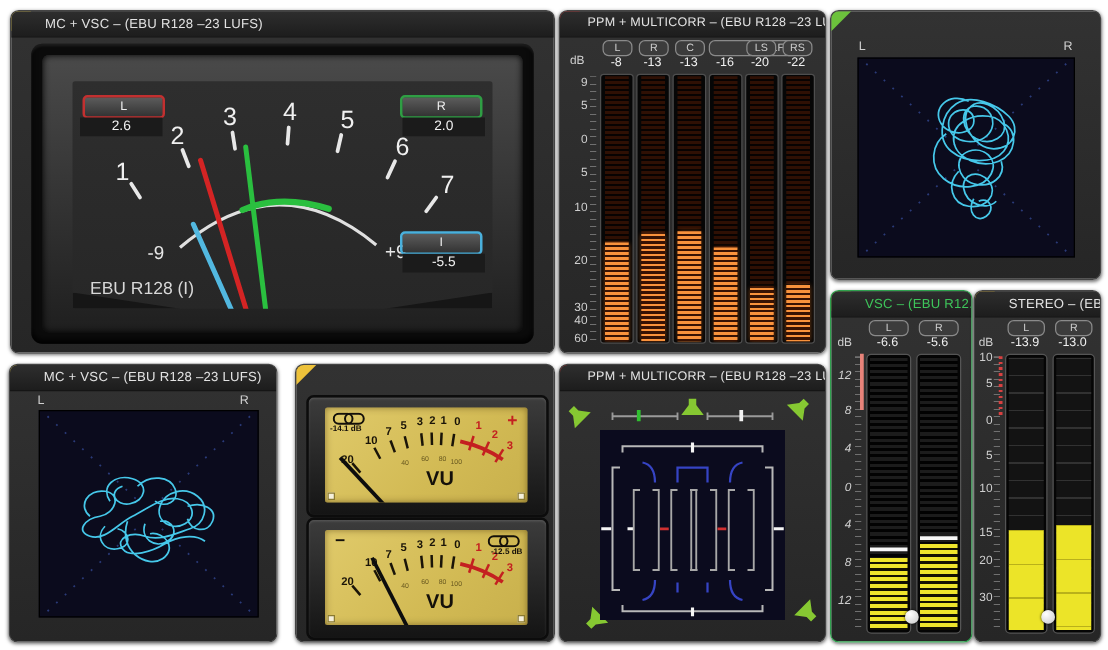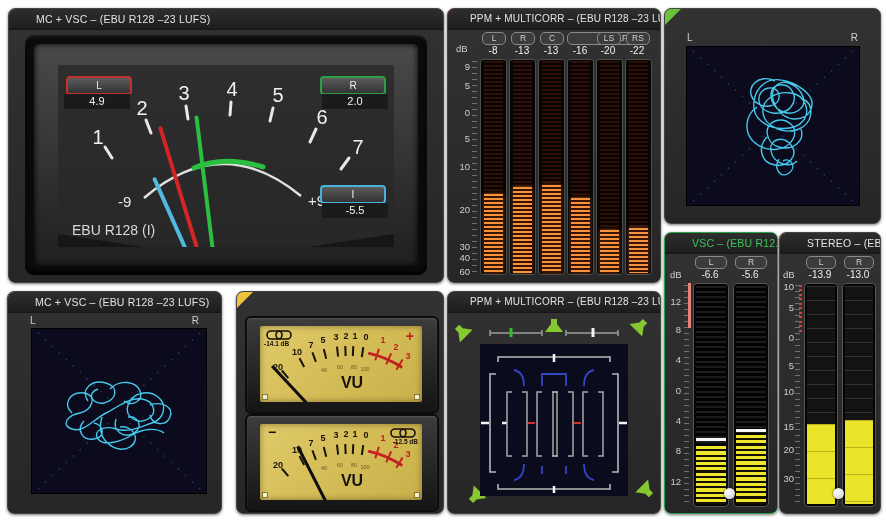--- a/index.html
+++ b/index.html
@@ -122,21 +122,21 @@
         
         <div style="position:absolute;left:165px;top:0;width:0;height:0;">
           <div class="needle" style="left: -1.7px; top: 52px; height: 216px; background: rgb(212, 36, 36); transform: rotate(-17deg);"></div>
           <div class="needle" style="left: -1.7px; top: 49px; height: 219px; background: rgb(42, 191, 63); transform: rotate(-7deg);"></div>
           <div class="needle" style="left: -1.7px; top: 98px; height: 170px; background: rgb(82, 184, 224); transform: rotate(-24deg);"></div>
         </div>
         <div class="notch" style="left:0;clip-path:polygon(0 0,100% 100%,0 100%);"></div>
         <div class="notch" style="right:0;clip-path:polygon(100% 0,100% 100%,0 100%);"></div>
         
         <div class="vpill red" style="left:8px;top:11px;">L</div>
-        <div class="vval" style="left:6px;top:29px;">4.9</div>
+        <div class="vval" style="left:6px;top:29px;">2.6</div>
         <div class="vpill grn" style="right:8px;top:11px;">R</div>
         <div class="vval" style="right:6px;top:29px;">2.0</div>
         <div class="vpill blu" style="right:8px;top:120px;">I</div>
         <div class="vval" style="right:6px;top:138px;">-5.5</div>
       </div>
     </div>
   </div>
 
   <div class="panel" style="left:447px;top:8px;width:212px;height:273px;">
     <div class="corner red"></div>
@@ -396,21 +396,21 @@
 
   <div class="panel" style="left:664px;top:232px;width:112px;height:280px;border:1px solid #2fa04e;">
     <div class="corner green"></div>
     <div class="hdr" style="color:#3ec45a;">VSC – (EBU R12...</div>
     <div class="chpill" style="left:30px;top:23px;width:30px;">L</div>
     <div class="chpill" style="left:70px;top:23px;width:30px;">R</div>
     <div class="chval" style="left:27px;top:36px;width:36px;">-6.6</div>
     <div class="chval" style="left:67px;top:36px;width:36px;">-5.6</div>
     <div class="dbl" style="left:5px;top:36px;">dB</div>
     <div style="position:absolute;left:0;top:50px;height:224px;width:112px;">
-      <div style="position:absolute;left:0;top:0;bottom:0;width:16px;">
+      <div style="position:absolute;left:0;top:0;bottom:0;width:16px;font-style:italic;">
         <span class="m-scale-lbl" style="top: 7.9%;">12</span>
         <span class="m-scale-lbl" style="top: 20.5%;">8</span>
         <span class="m-scale-lbl" style="top: 34%;">4</span>
         <span class="m-scale-lbl" style="top: 47.6%;">0</span>
         <span class="m-scale-lbl" style="top: 61.1%;">4</span>
         <span class="m-scale-lbl" style="top: 74.7%;">8</span>
         <span class="m-scale-lbl" style="top: 88.6%;">12</span>
       </div>
       <div class="tickcol" style="left:19px;top:2px;bottom:2px;"></div>
       <div class="redstrip" style="left:23px;top:0;height:20%;"></div>

